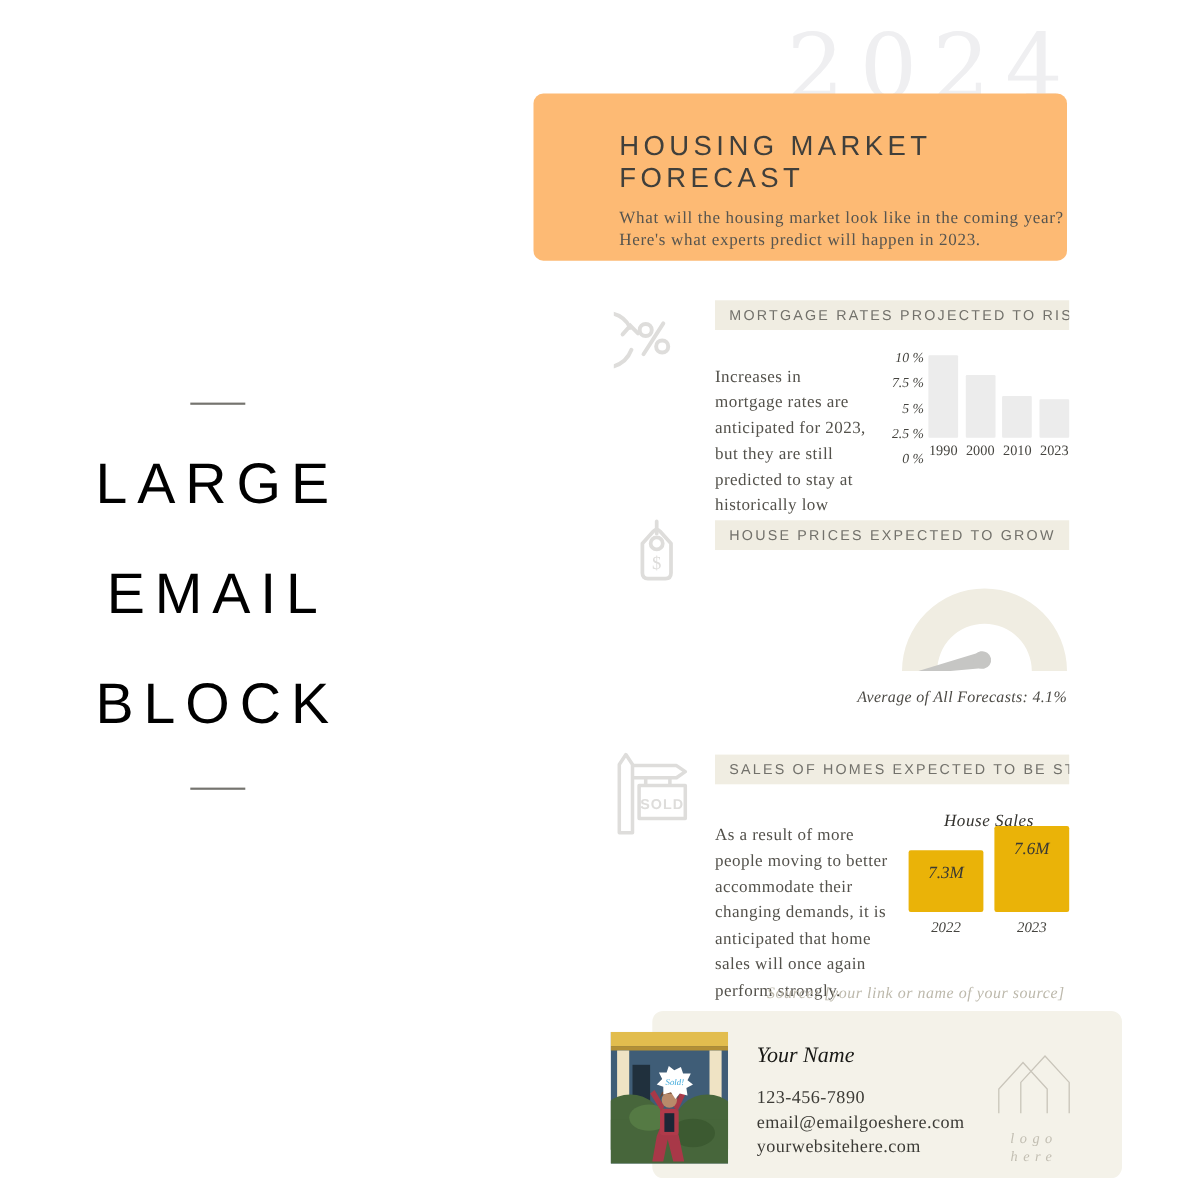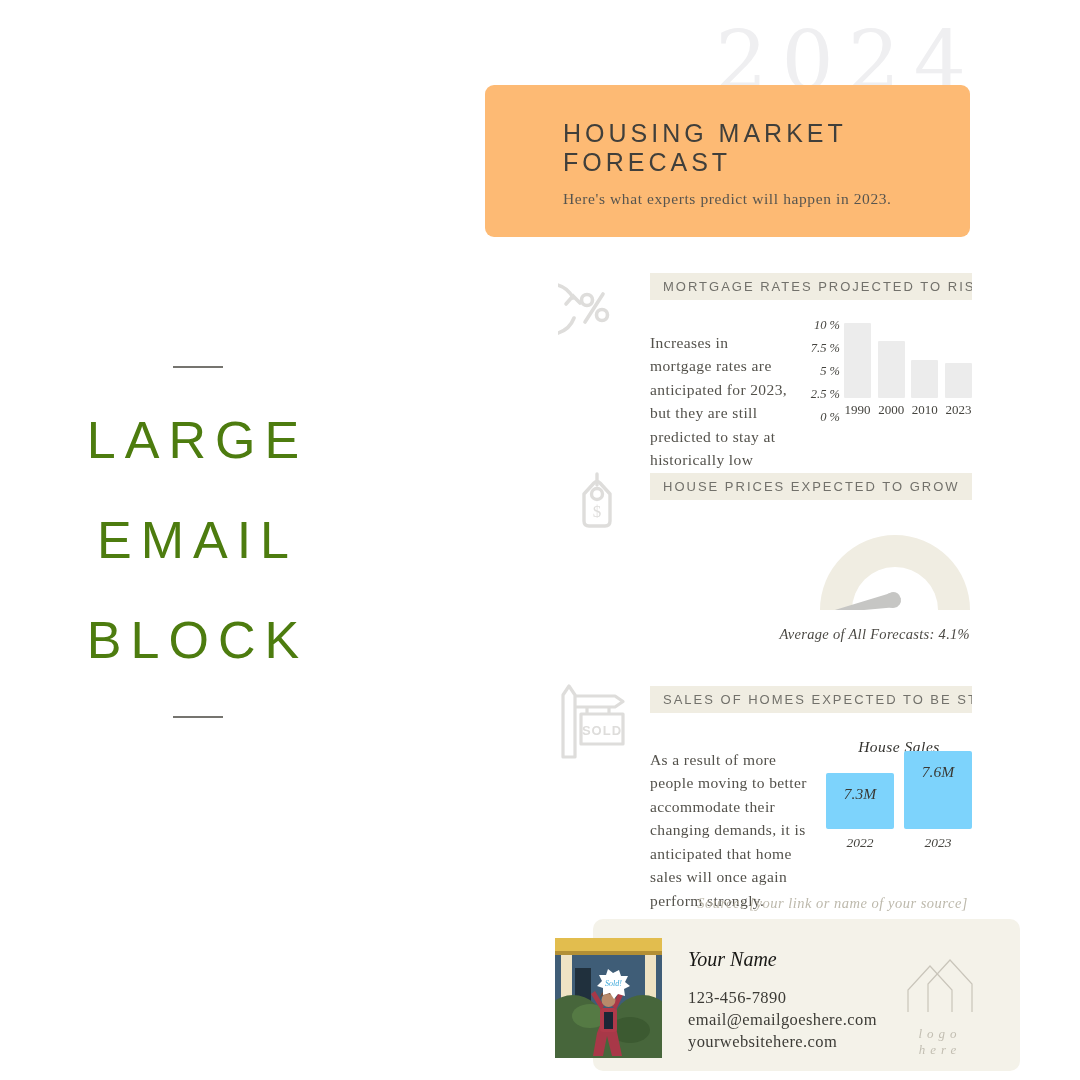--- a/index.html
+++ b/index.html
@@ -4,21 +4,21 @@
 <style>
   html,body{margin:0;padding:0;background:#ffffff;}
   .canvas{position:relative;width:1080px;height:1080px;background:#ffffff;overflow:hidden;
           font-family:"Liberation Serif", serif;color:#54524c;}
 
   
   .left-title{position:absolute;left:55px;top:366px;width:285px;text-align:center;}
   .lt-divider{width:50px;height:2px;background:#75746f;margin:0 auto;}
   .lt-divider.top{margin-bottom:22px;}
   .lt-divider.bottom{margin-top:26px;}
-  .lt-lines{font-family:"Liberation Sans", sans-serif;font-weight:200;color:#4d7c0f;
+  .lt-lines{font-family:"Liberation Sans", sans-serif;font-weight:200;color:#000000;
             font-size:52px;letter-spacing:9px;line-height:100px;}
   .lt-line{display:block;}
 
   
   .year-watermark{position:absolute;top:14px;right:100px;z-index:0;
     font-family:"DejaVu Serif", serif;font-size:82px;font-weight:300;
     color:#efeff1;letter-spacing:14px;}
 
   
   .hero-box{position:absolute;left:485px;top:85px;width:485px;height:152px;z-index:1;
@@ -51,21 +51,21 @@
   .gauge{position:absolute;left:820px;top:522px;width:150px;height:88px;z-index:1;}
   .gauge-caption{position:absolute;right:110px;top:626px;width:280px;text-align:right;z-index:1;
                  font-style:italic;font-size:14.5px;color:#4c4a45;letter-spacing:.3px;}
 
   
   .hs-title{position:absolute;left:826px;top:738px;width:146px;text-align:center;z-index:1;
             font-style:italic;font-size:15.5px;color:#33322e;letter-spacing:.5px;}
   .hs-bars{position:absolute;left:826px;top:772px;width:146px;height:78px;z-index:1;
            display:flex;align-items:flex-end;justify-content:space-between;}
   .hcol{display:flex;flex-direction:column;align-items:center;justify-content:flex-end;}
-  .hbar{width:68px;background:#7dd3fc;border-radius:2px;position:relative;}
+  .hbar{width:68px;background:#eab308;border-radius:2px;position:relative;}
   .hval{position:absolute;top:12px;left:0;right:0;text-align:center;
         font-style:italic;font-size:15.5px;color:#3a3934;}
   .hx{margin-top:6px;font-style:italic;font-size:13.5px;color:#45443f;height:15px;line-height:15px;}
 
   
   .source-line{position:absolute;right:112px;top:895px;z-index:1;font-style:italic;
                font-size:14.5px;letter-spacing:.5px;color:#bdb9ac;}
   .footer-box{position:absolute;left:593px;top:919px;width:427px;height:152px;z-index:1;
               background:#f4f2e9;border-radius:10px;}
   .footer-photo{position:absolute;left:555px;top:938px;width:107px;height:120px;z-index:2;
@@ -90,20 +90,21 @@
       <span class="lt-line">LARGE</span>
       <span class="lt-line">EMAIL</span>
       <span class="lt-line">BLOCK</span>
     </div>
     <div class="lt-divider bottom"></div>
   </div>
 
   <div class="hero-box">
     <h1 class="hero-title">HOUSING MARKET FORECAST</h1>
     <div class="hero-sub">
+      <div>What will the housing market look like in the coming year?</div>
       <div>Here's what experts predict will happen in 2023.</div>
     </div>
   </div>
 
   <div class="section-icon" style="left:558px;top:272px;">
     <svg width="70" height="70" viewBox="0 0 70 70" fill="none" stroke="#dedddb" stroke-width="3.6" stroke-linecap="round">
       <path d="M 16 46 A 25 25 0 1 1 15 26"></path>
       <polyline points="8,32 15,24 22,31" fill="none"></polyline>
       <circle cx="29" cy="28" r="5.5"></circle>
       <circle cx="44" cy="43" r="5.5"></circle>

